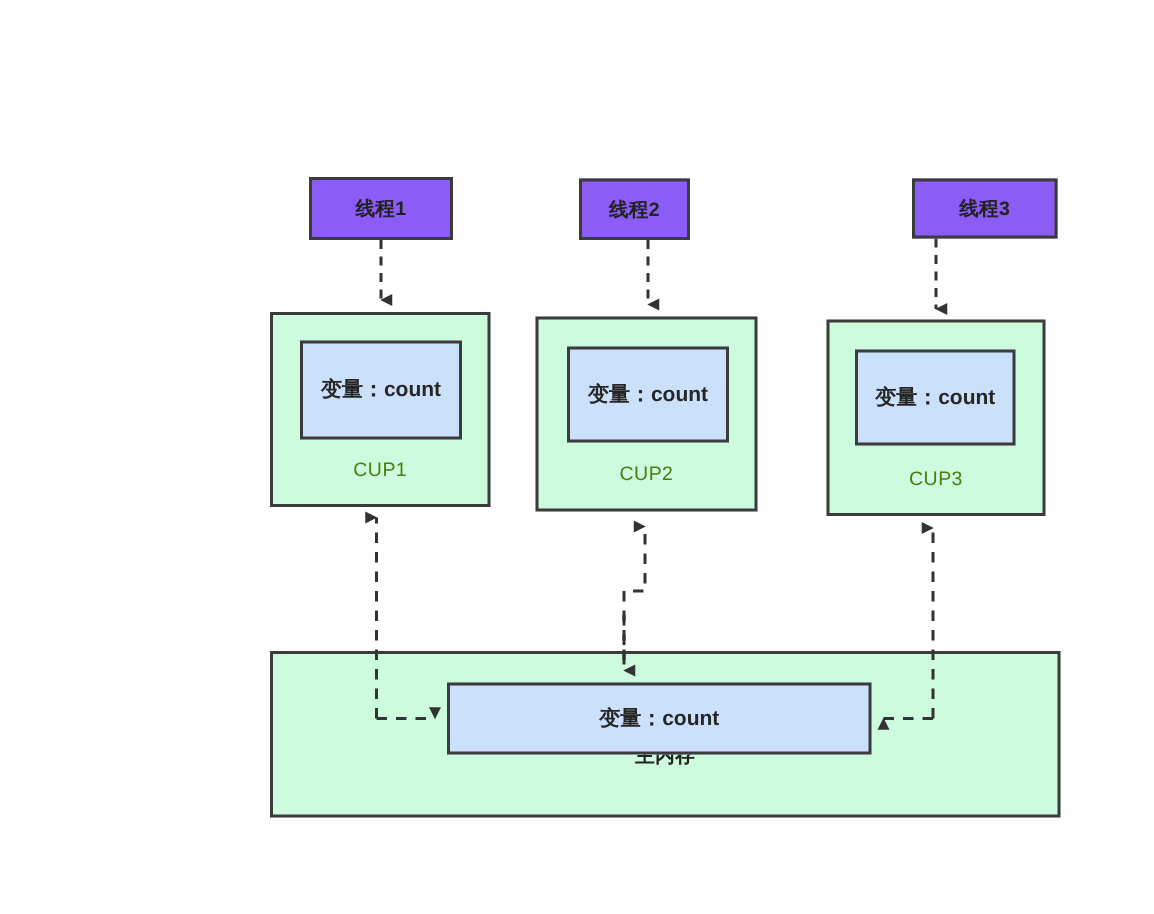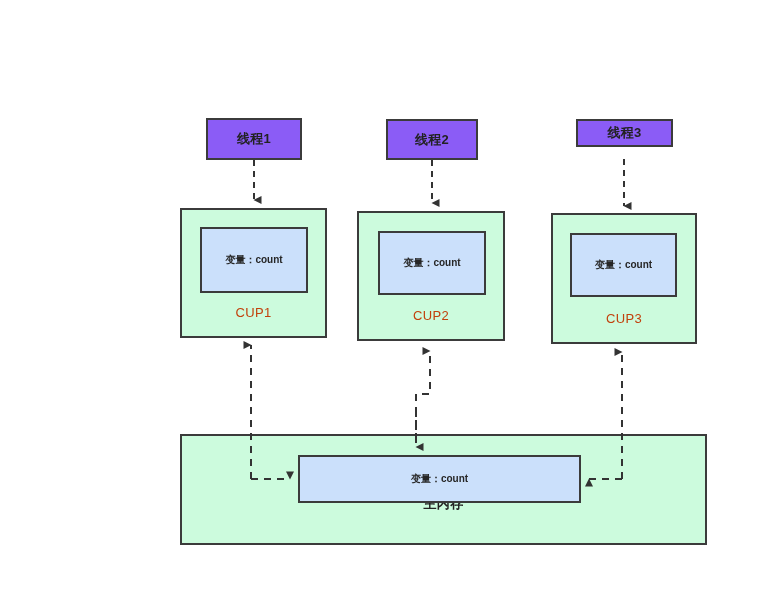--- a/index.html
+++ b/index.html
@@ -48,31 +48,31 @@
     border-color: #3b3b3b;
     align-items: flex-end;
     padding-bottom: 16px;
     font-size: 13px;
     font-weight: normal;
     z-index: 2;
   }
   .cpu-label {
     font-size: 13px;
     font-weight: normal;
-    color: #c2410c;
+    color: #4d7c0f;
   }
   .var-box {
     position: absolute;
     box-sizing: border-box;
     background: #cbe0fb;
     border: 2px solid #3b3b3b;
     display: flex;
     align-items: center;
     justify-content: center;
-    font-size: 10px;
+    font-size: 14px;
     font-weight: bold;
     color: #262626;
     z-index: 7;
   }
   .mem-box {
     background: #ccfbdd;
     border-color: #3b3b3b;
     align-items: flex-end;
     padding-bottom: 30px;
     font-size: 13px;
@@ -118,24 +118,24 @@
     <path d="M416,440 L416,394 L430,394 L430,351" fill="none" stroke="#333333" stroke-width="2" stroke-dasharray="7,6" marker-end="url(#arrowUp)"></path>
     <path d="M416,410 L416,447" fill="none" stroke="#333333" stroke-width="2" stroke-dasharray="7,6" marker-end="url(#arrowDown)"></path>
 
     <path d="M622,479 L622,352" fill="none" stroke="#333333" stroke-width="2" stroke-dasharray="7,6" marker-end="url(#arrowUp)"></path>
     <path d="M622,479 L589,479" fill="none" stroke="#333333" stroke-width="2" stroke-dasharray="7,6" marker-end="url(#arrowLeft)"></path>
   </svg>
 
   <div class="node thread-box" style="left:206px; top:118px; width:96px; height:42px;">
     <span>线程1</span>
   </div>
-  <div class="node thread-box" style="left:386px; top:119px; width:92px; height:41px;text-align:center;">
+  <div class="node thread-box" style="left:386px; top:119px; width:74px; height:41px;text-align:center;">
     <span>线程2</span>
   </div>
-  <div class="node thread-box" style="left:576px; top:119px; width:97px; height:28px;">
+  <div class="node thread-box" style="left:608px; top:119px; width:97px; height:40px;">
     <span>线程3</span>
   </div>
 
   <div class="node cpu-box" style="left:180px; top:208px; width:147px; height:130px;">
     <span class="cpu-label">CUP1</span>
   </div>
   <div class="var-box" style="left:200px; top:227px; width:108px; height:66px;">
     <span>变量：count</span>
   </div>
 

